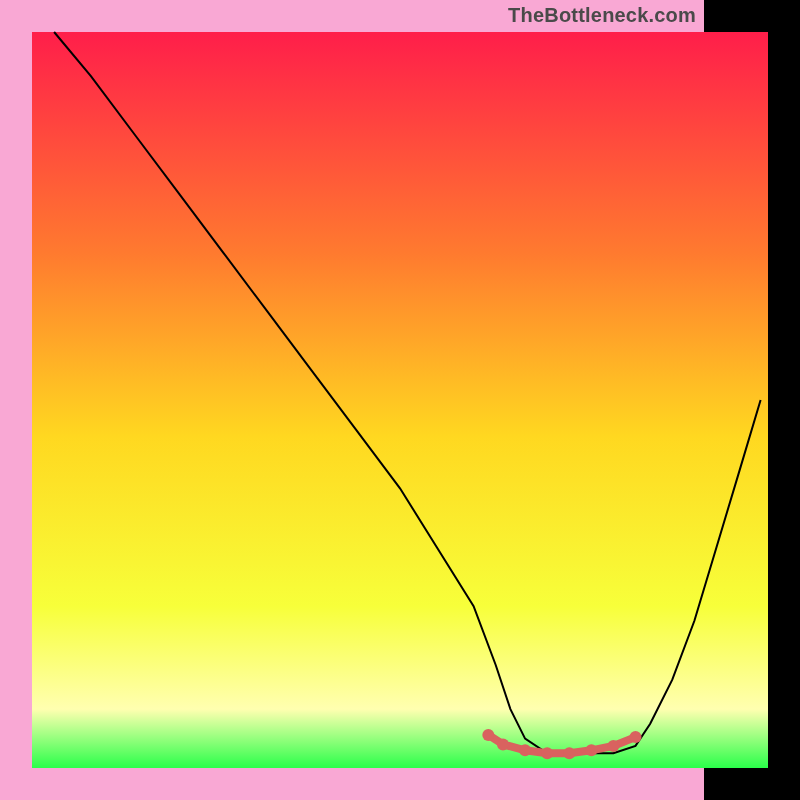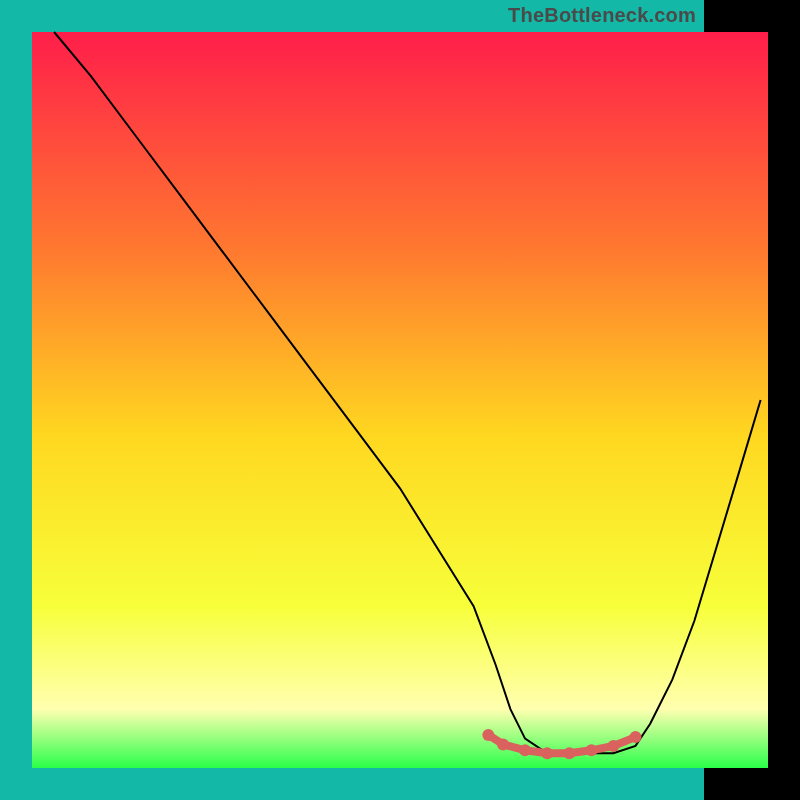--- a/index.html
+++ b/index.html
@@ -8,21 +8,21 @@
     width: 800px;
     height: 800px;
     background: #000;
     overflow: hidden;
     font-family: Arial, Helvetica, sans-serif;
   }
   .frame {
     position: relative;
     width: 704px;
     height: 800px;
-    background: #14b8a6;
+    background: #f9a8d4;
   }
   .site-brand {
     position: absolute;
     top: 4px;
     right: 8px;
     color: #4a4a4a;
     font-size: 20px;
     font-weight: 600;
     letter-spacing: 0.2px;
   }

